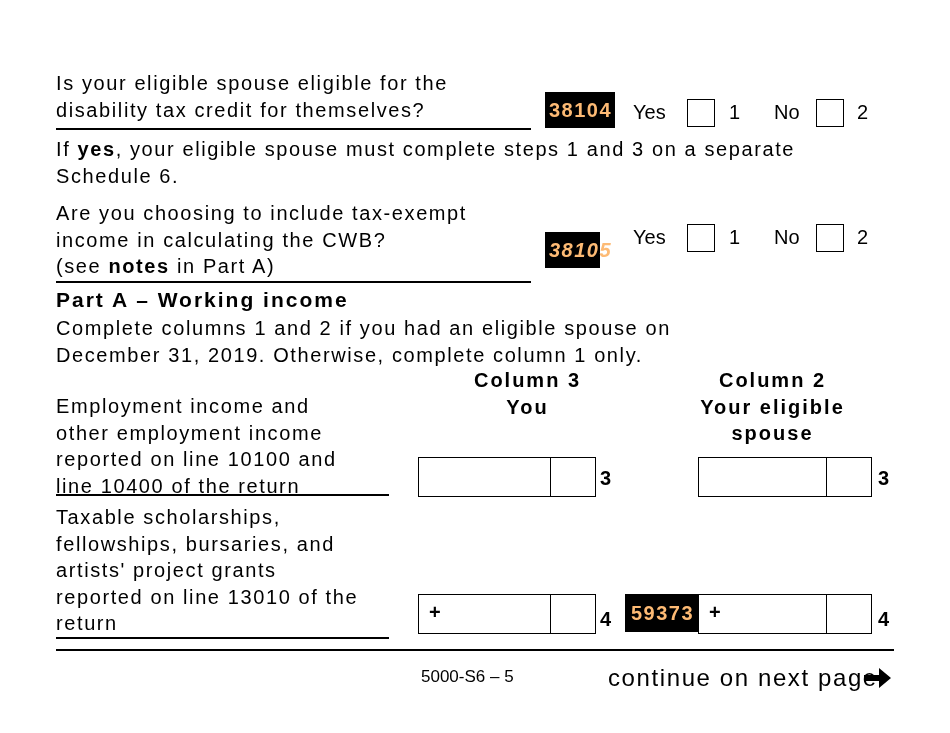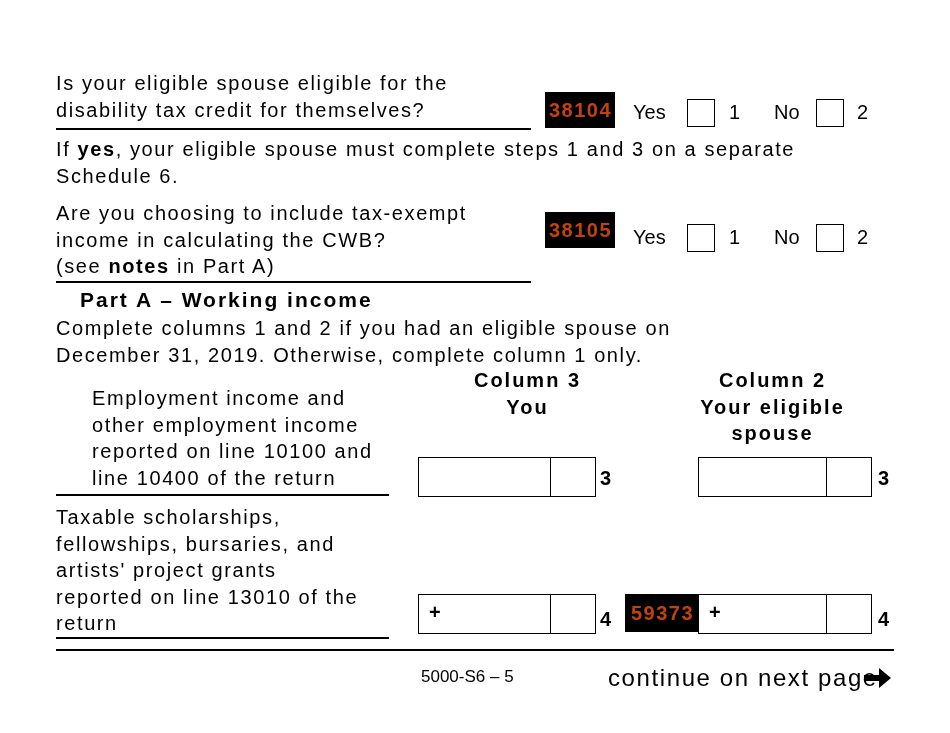--- a/index.html
+++ b/index.html
@@ -1,21 +1,21 @@
 <!DOCTYPE html>
 <html><head>
 <meta charset="utf-8">
 <style>
   html, body { margin: 0; padding: 0; background: #ffffff; }
   body { width: 950px; height: 733px; position: relative; overflow: hidden;
          font-family: "Liberation Sans", sans-serif; color: #000; }
   .abs { position: absolute; }
   .txt { font-size: 20px; letter-spacing: 1.6px; line-height: 26.5px; white-space: nowrap; }
   .rule { position: absolute; height: 2px; background: #000; }
-  .code { position: absolute; background: #000; color: #c2410c; font-weight: bold;
+  .code { position: absolute; background: #000; color: #fdba74; font-weight: bold;
           font-size: 20px; letter-spacing: 1.5px; line-height: 36px; padding: 0 4px;
           box-sizing: border-box; text-align: center; }
   .opt { font-size: 20px; line-height: 30px; }
   .chk { position: absolute; width: 28px; height: 28px; border: 1.5px solid #000;
          box-sizing: border-box; background: #fff; }
   .amt { position: absolute; height: 40px; border: 1.5px solid #000; box-sizing: border-box; background: #fff; }
   .amt .cents { position: absolute; top: 0; bottom: 0; right: 0; width: 44px; border-left: 1.5px solid #000; }
   .amt .sign { position: absolute; left: 10px; top: 6px; font-size: 20px; font-weight: bold; }
   .lineno { position: absolute; font-size: 20px; font-weight: bold; }
   .colhead { position: absolute; font-size: 20px; font-weight: bold; letter-spacing: 2px;
@@ -41,45 +41,45 @@
   <div><span>If </span><b>yes</b><span>, your eligible spouse must complete steps 1 and 3 on a separate</span></div>
   <div>Schedule 6.</div>
 </div>
 
 <div class="abs txt" style="left:56px; top:200px;">
   <div>Are you choosing to include tax-exempt</div>
   <div>income in calculating the CWB?</div>
   <div><span>(see </span><b>notes</b><span> in Part A)</span></div>
 </div>
 <div class="rule" style="left:56px; top:281px; width:475px;"></div>
-<div class="code" style="left:545px; top:212px; width:70px;">38105</div>
+<div class="code" style="left:545px; top:232px; width:55px;font-style:italic;">38105</div>
 <span class="abs opt" style="left:633px; top:222px;">Yes</span>
 <div class="chk" style="left:687px; top:224px;"></div>
 <span class="abs opt" style="left:729px; top:222px;">1</span>
 <span class="abs opt" style="left:774px; top:222px;">No</span>
 <div class="chk" style="left:816px; top:224px;"></div>
 <span class="abs opt" style="left:857px; top:222px;">2</span>
 
-<div class="abs txt" style="left:56px; top:287px; font-weight:bold; font-size:21px; letter-spacing:2px;margin-left:24px;">Part A – Working income</div>
+<div class="abs txt" style="left:56px; top:287px; font-weight:bold; font-size:21px; letter-spacing:2px;">Part A – Working income</div>
 <div class="abs txt" style="left:56px; top:315px;">
   <div>Complete columns 1 and 2 if you had an eligible spouse on</div>
   <div>December 31, 2019. Otherwise, complete column 1 only.</div>
 </div>
 
 <div class="colhead" style="left:440px; top:367px; width:175px;">
   <div>Column 3</div>
   <div>You</div>
 </div>
 <div class="colhead" style="left:680px; top:367px; width:185px;">
   <div>Column 2</div>
   <div>Your eligible</div>
   <div>spouse</div>
 </div>
 
-<div class="abs txt" style="left:56px; top:385px;margin-left:36px;">
+<div class="abs txt" style="left:56px; top:393px;">
   <div>Employment income and</div>
   <div>other employment income</div>
   <div>reported on line 10100 and</div>
   <div>line 10400 of the return</div>
 </div>
 <div class="rule" style="left:56px; top:494px; width:333px;"></div>
 <div class="amt" style="left:418px; top:457px; width:178px;">
   <div class="cents"></div>
 </div>
 <span class="lineno" style="left:600px; top:467px;">3</span>

